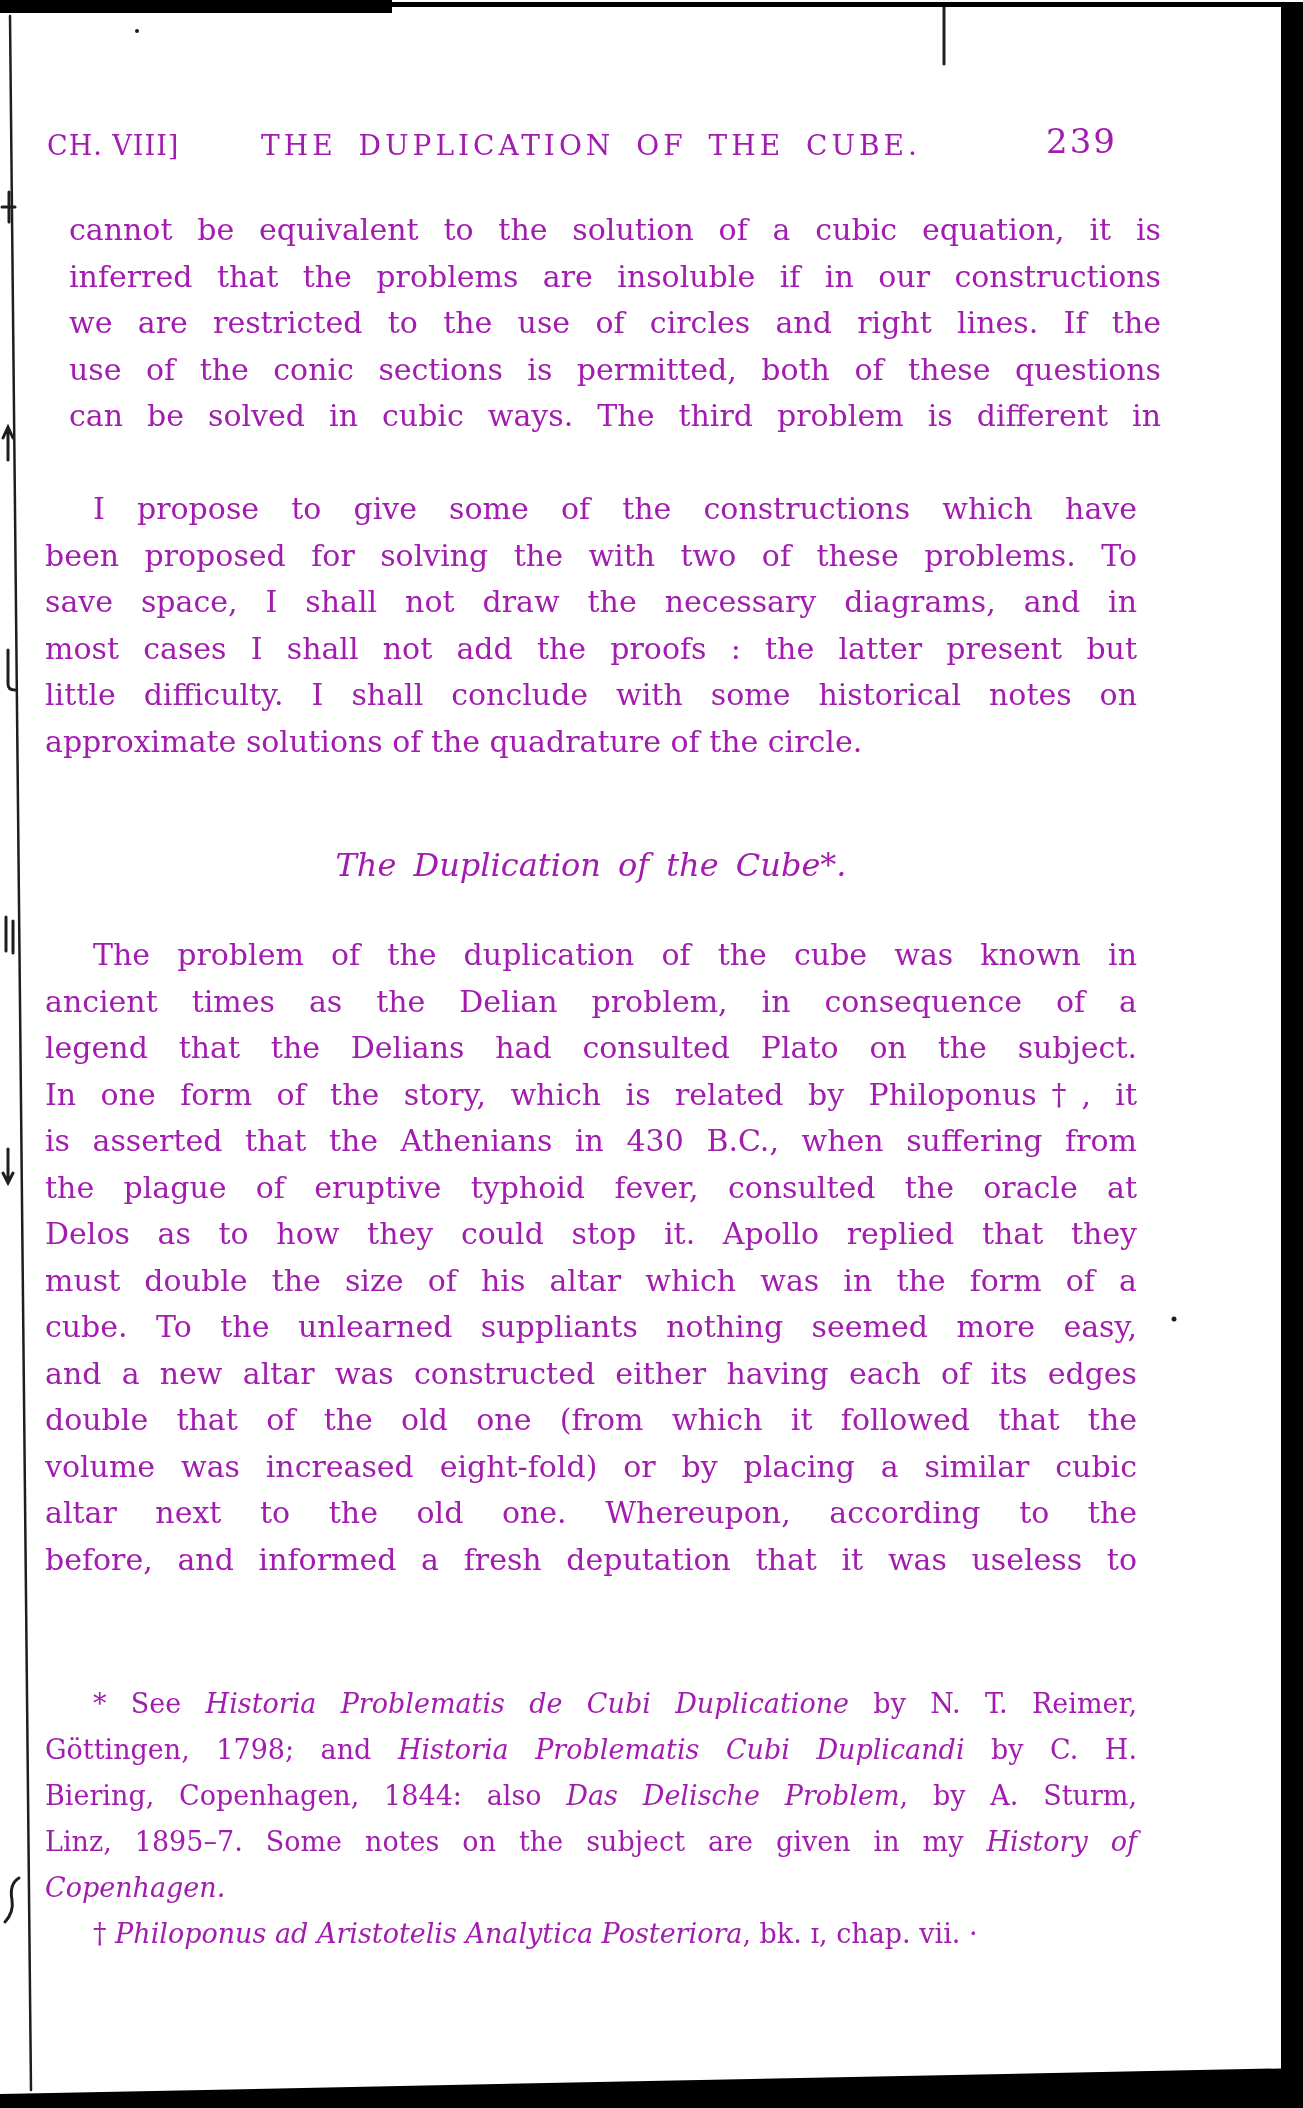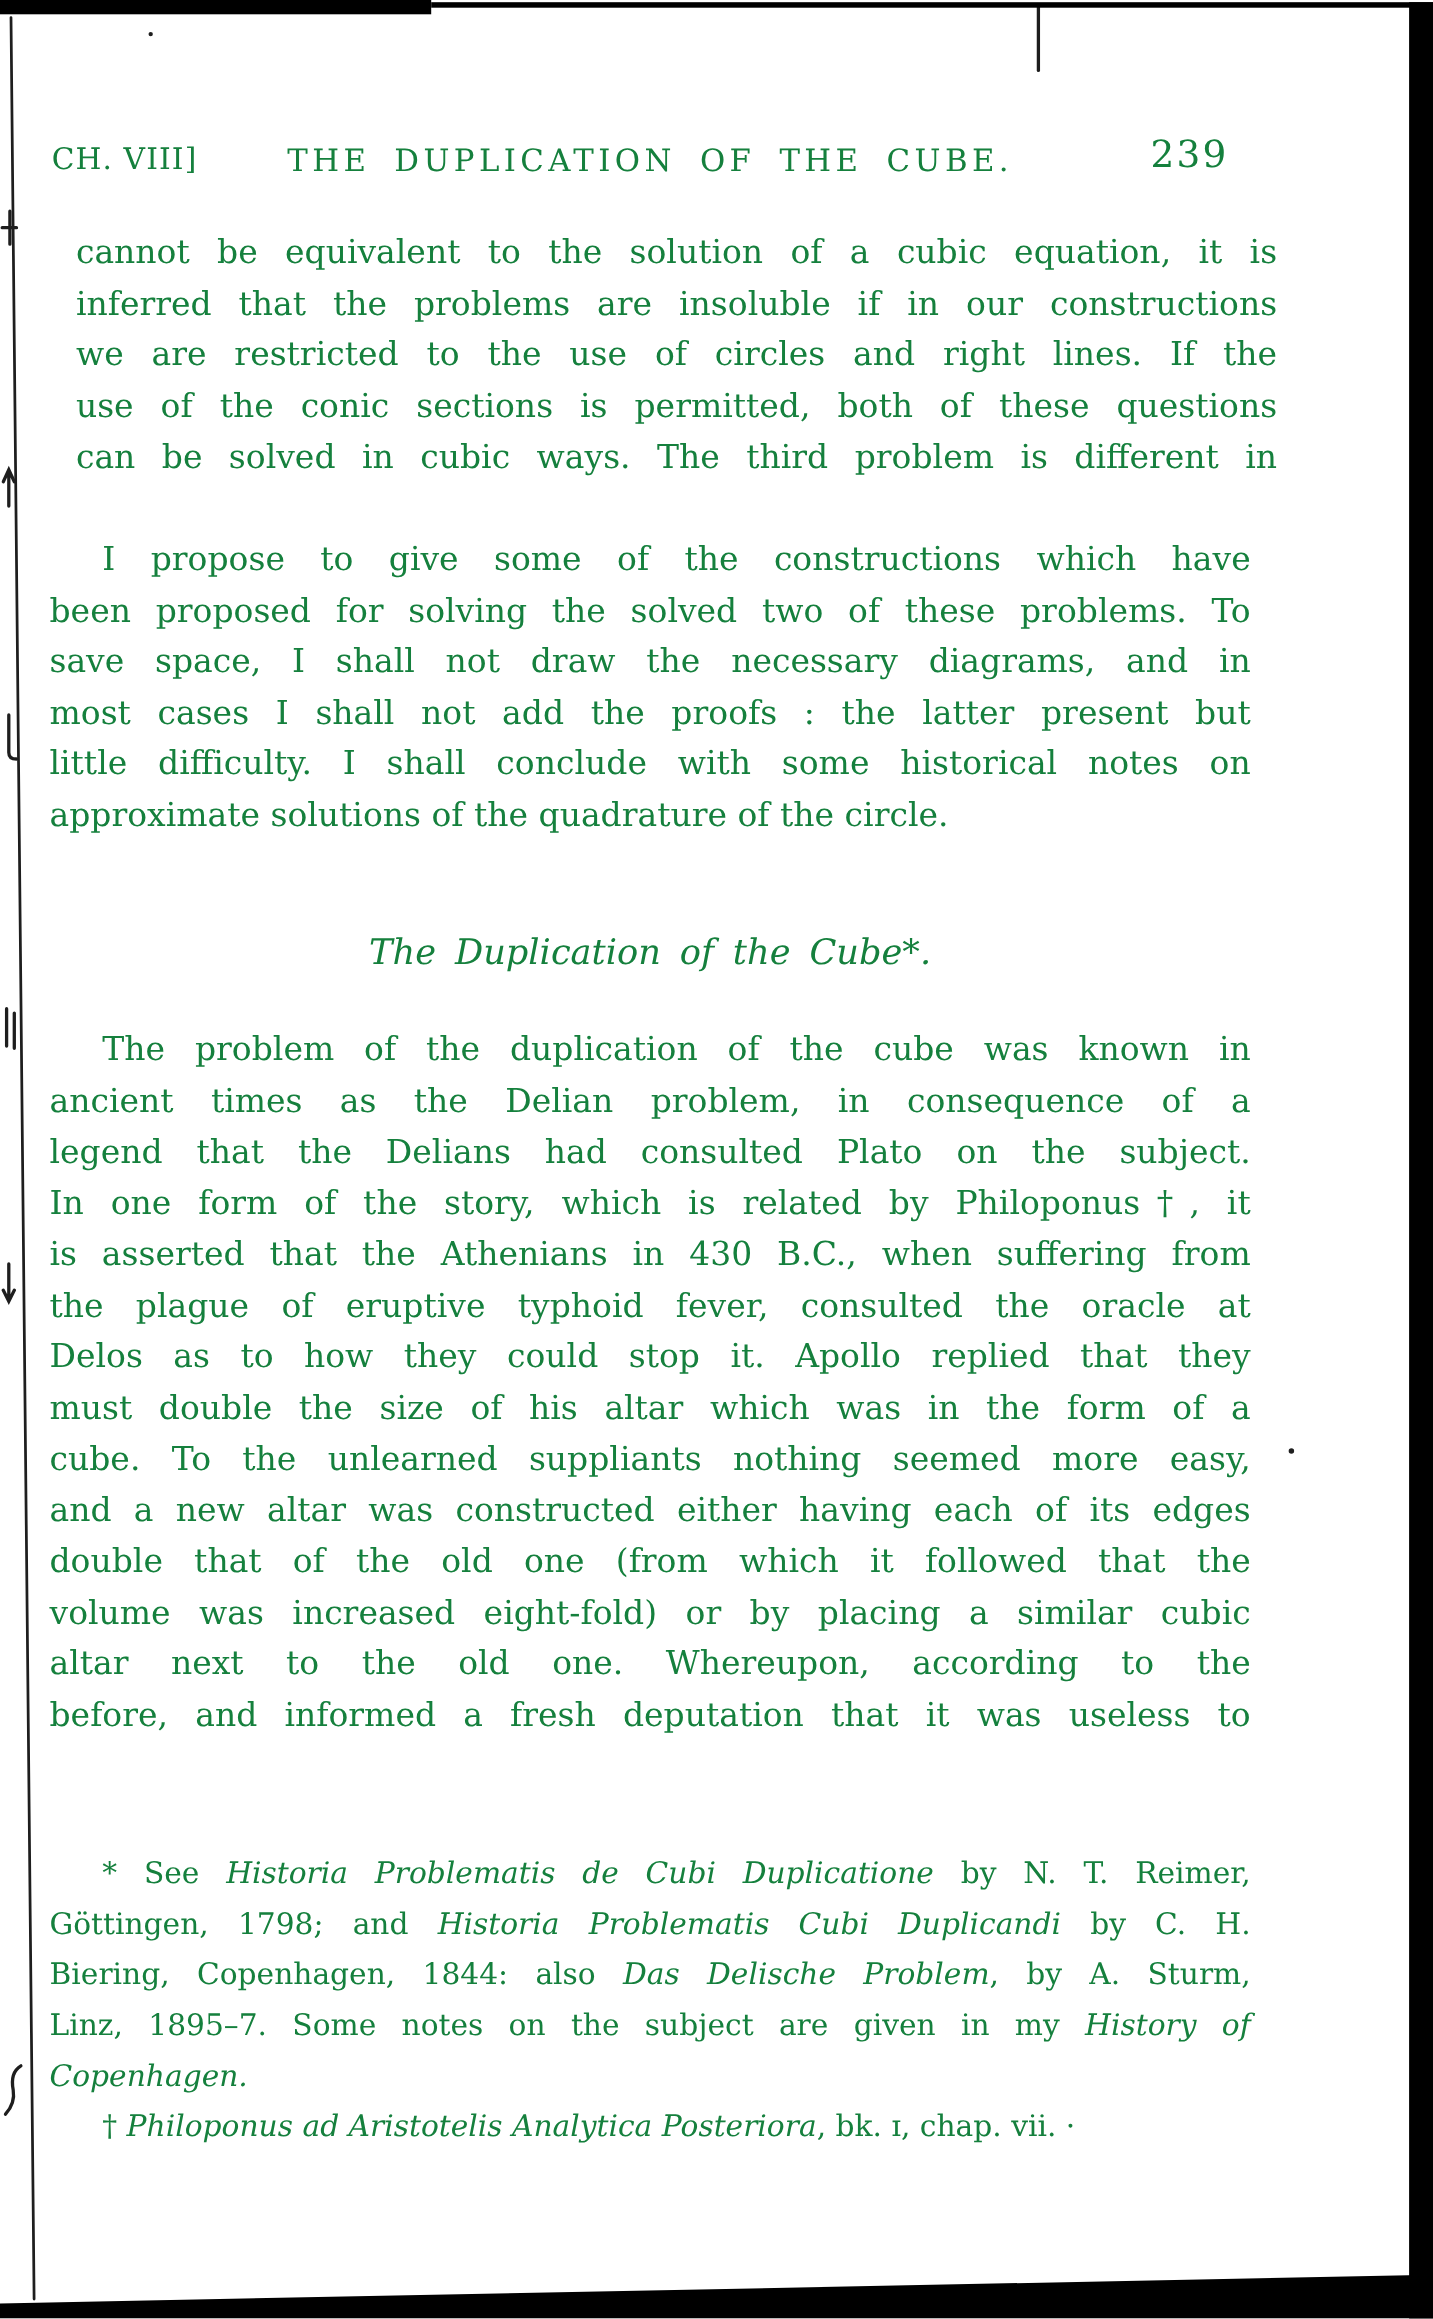--- a/index.html
+++ b/index.html
@@ -2,21 +2,21 @@
 <html><head>
 <meta charset="utf-8">
 <style>
   html,body{margin:0;padding:0;background:#e8e8e8;}
   .page{
     position:relative;
     width:1303px;height:2108px;
     background:#ffffff;
     overflow:hidden;
     font-family:"DejaVu Serif","Liberation Serif",serif;
-    color:#15803d;
+    color:#a21caf;
   }
   
   .bar{position:absolute;background:#000;}
   .bar.top-a{left:0;top:0;width:392px;height:13px;}
   .bar.top-b{left:392px;top:2px;width:911px;height:5px;}
   .bar.right{left:1281px;top:2px;width:22px;height:2106px;}
   .wedge{
     position:absolute;left:0;top:2058px;width:1303px;height:50px;background:#000;
     clip-path:polygon(0 72%,100% 20%,100% 100%,0 100%);
   }
@@ -88,21 +88,21 @@
   <section class="block p1">
     <div class="bl j">cannot be equivalent to the solution of a cubic equation, it is</div>
     <div class="bl j">inferred that the problems are insoluble if in our constructions</div>
     <div class="bl j">we are restricted to the use of circles and right lines. If the</div>
     <div class="bl j">use of the conic sections is permitted, both of these questions</div>
     <div class="bl j">can be solved in cubic ways. The third problem is different in</div>
   </section>
 
   <section class="block p2">
     <div class="bl j ind">I propose to give some of the constructions which have</div>
-    <div class="bl j">been proposed for solving the solved two of these problems. To</div>
+    <div class="bl j">been proposed for solving the with two of these problems. To</div>
     <div class="bl j">save space, I shall not draw the necessary diagrams, and in</div>
     <div class="bl j">most cases I shall not add the proofs : the latter present but</div>
     <div class="bl j">little difficulty. I shall conclude with some historical notes on</div>
     <div class="bl">approximate solutions of the quadrature of the circle.</div>
   </section>
 
   <div class="heading">The Duplication of the Cube*.</div>
 
   <section class="block p3">
     <div class="bl j ind">The problem of the duplication of the cube was known in</div>

